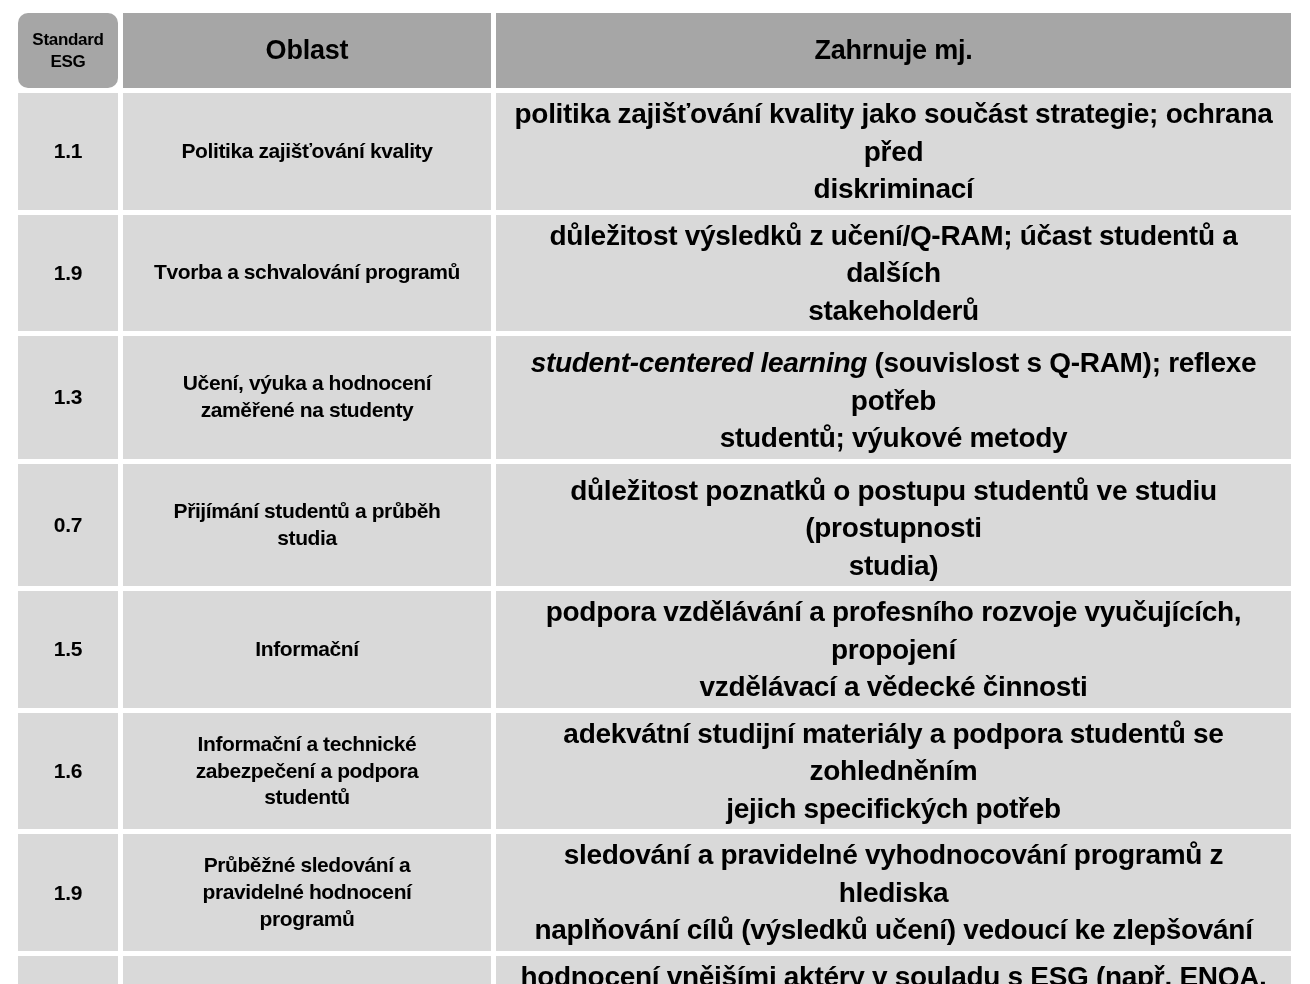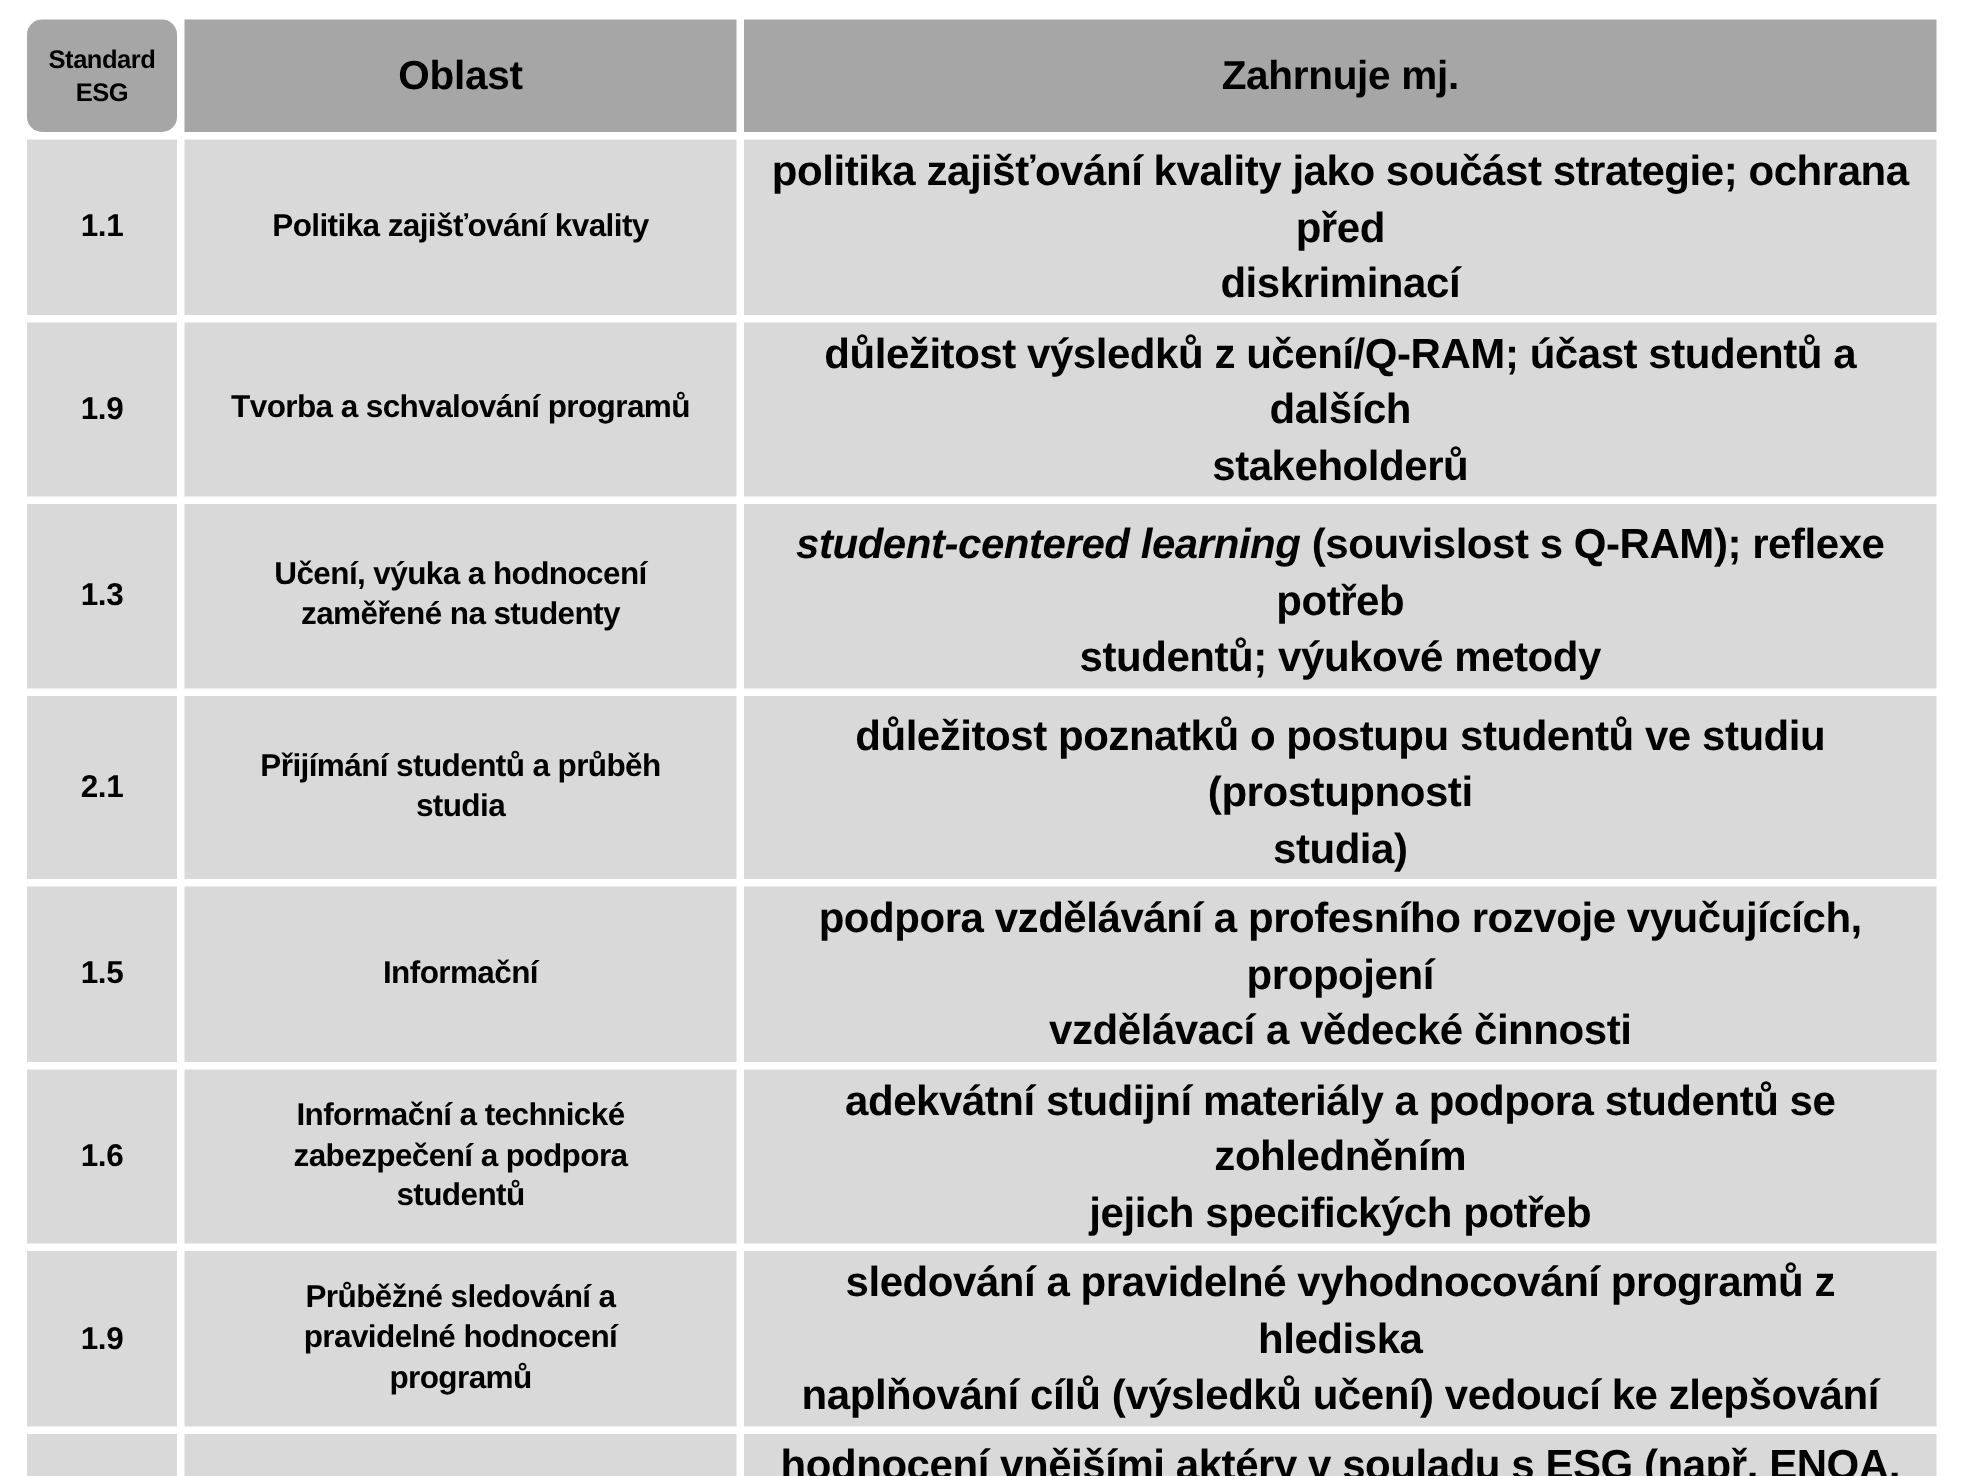--- a/index.html
+++ b/index.html
@@ -120,21 +120,21 @@
 stakeholderů</td>
     </tr>
     <tr>
       <td class="num">1.3</td>
       <td class="oblast">Učení, výuka a hodnocení
 zaměřené na studenty</td>
       <td class="zahrnuje"><i>student-centered learning</i><span> (souvislost s Q-RAM); reflexe potřeb
 studentů; výukové metody</span></td>
     </tr>
     <tr>
-      <td class="num">2.1</td>
+      <td class="num">0.7</td>
       <td class="oblast">Přijímání studentů a průběh
 studia</td>
       <td class="zahrnuje">důležitost poznatků o postupu studentů ve studiu (prostupnosti
 studia)</td>
     </tr>
     <tr>
       <td class="num">1.5</td>
       <td class="oblast">Informační</td>
       <td class="zahrnuje">podpora vzdělávání a profesního rozvoje vyučujících, propojení
 vzdělávací a vědecké činnosti</td>

